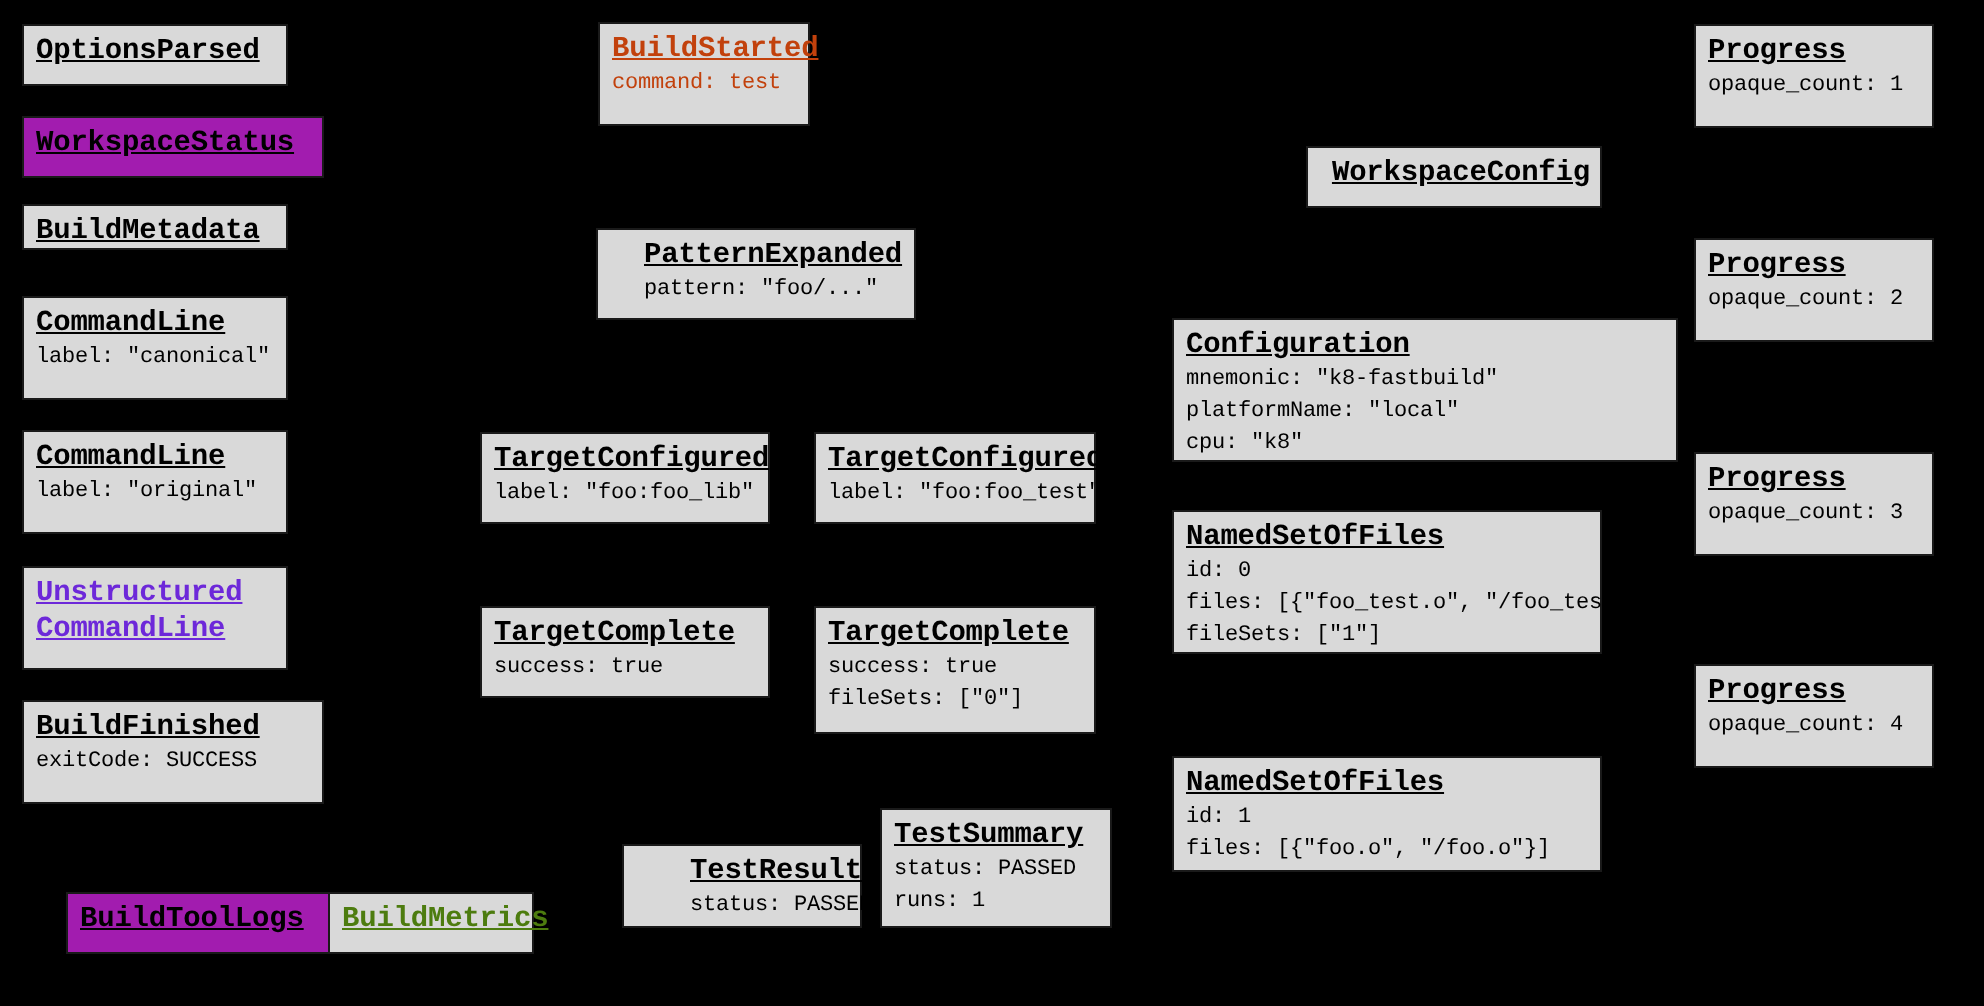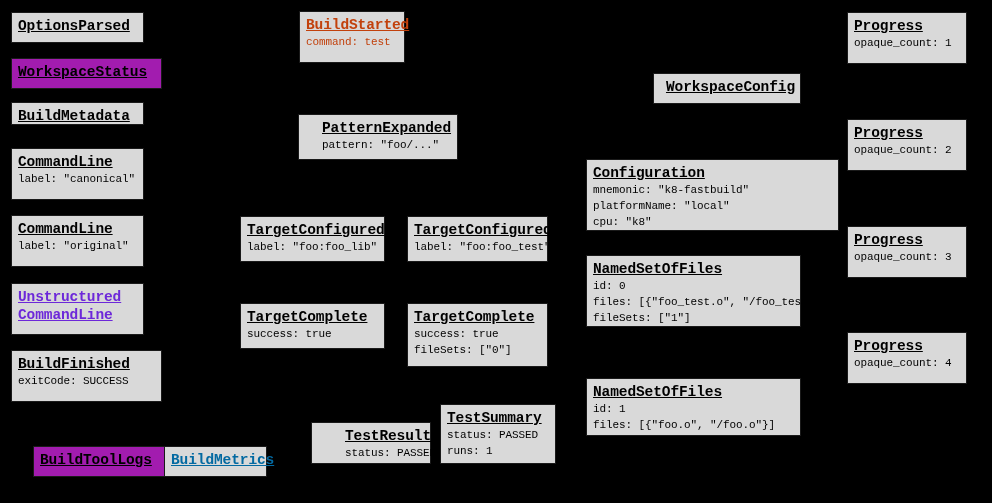--- a/index.html
+++ b/index.html
@@ -88,21 +88,21 @@
     </div>
     <div class="node" style="left: 11px; top: 350px; width: 151px; height: 52px; background: rgb(217, 217, 217); border-color: rgb(26, 26, 26); color: rgb(0, 0, 0);">
       <span class="node-title">BuildFinished</span>
       <span class="node-fields">
         <span class="node-field">exitCode: SUCCESS</span>
       </span>
     </div>
     <div class="node" style="left: 11px; top: 446px; width: 133px; height: 31px; background: #a21caf; border-color: rgb(26, 26, 26); color: rgb(0, 0, 0); margin-left: 22px;">
       <span class="node-title">BuildToolLogs</span>
     </div>
-    <div class="node" style="left: 164px; top: 446px; width: 103px; height: 31px; background: rgb(217, 217, 217); border-color: rgb(26, 26, 26); color: #0369a1;">
+    <div class="node" style="left: 164px; top: 446px; width: 103px; height: 31px; background: rgb(217, 217, 217); border-color: rgb(26, 26, 26); color: #4d7c0f;">
       <span class="node-title">BuildMetrics</span>
     </div>
     <div class="node" style="left: 299px; top: 11px; width: 106px; height: 52px; background: rgb(217, 217, 217); border-color: rgb(26, 26, 26); color: #c2410c;">
       <span class="node-title">BuildStarted</span>
       <span class="node-fields">
         <span class="node-field">command: test</span>
       </span>
     </div>
     <div class="node" style="left: 298px; top: 114px; width: 160px; height: 46px; background: rgb(217, 217, 217); border-color: rgb(26, 26, 26); color: rgb(0, 0, 0); padding-left: 23px;">
       <span class="node-title">PatternExpanded</span>

